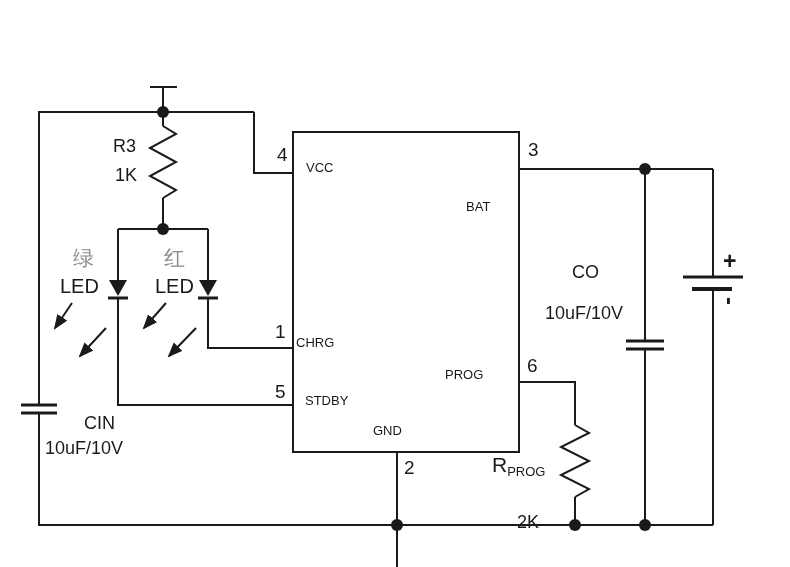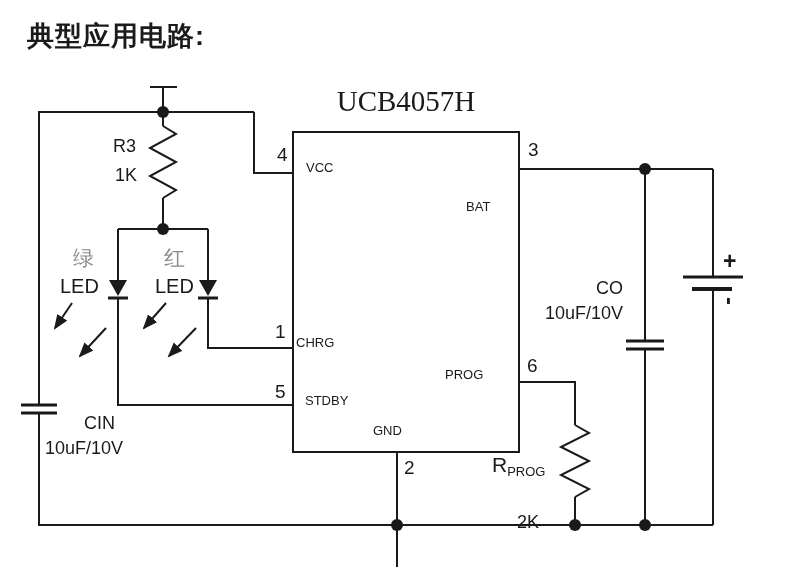--- a/index.html
+++ b/index.html
@@ -33,21 +33,21 @@
   .t-n1 { left: 275px; top: 322px; }
   .t-n5 { left: 275px; top: 382px; }
   .t-n6 { left: 527px; top: 356px; }
   .t-n2 { left: 404px; top: 458px; }
 
   .part { font-size: 18px; }
   .t-r3ref  { left: 113px; top: 137px; }
   .t-r3val  { left: 115px; top: 166px; }
   .t-cinref { left: 84px;  top: 414px; }
   .t-cinval { left: 45px;  top: 439px; }
-  .t-coref  { left: 572px; top: 279px; margin-left: 24px; }
+  .t-coref  { left: 572px; top: 263px; }
   .t-coval  { left: 545px; top: 304px; }
   .t-rprog  { left: 492px; top: 454px; font-size: 21px; }
   .t-rprog .sub { font-size: 13px; vertical-align: -4px; }
   .t-rpval  { left: 517px; top: 481px; margin-top: 32px; }
 
   .cjk { color: #8a8a8a; font-size: 21px; }
   .t-greencn { left: 73px;  top: 247px; }
   .t-redcn   { left: 164px; top: 247px; }
   .t-ledg { left: 60px;  top: 276px; font-size: 20px; }
   .t-ledr { left: 155px; top: 276px; font-size: 20px; }
@@ -133,22 +133,20 @@
     <g fill="#1a1a1a">
       <circle cx="163" cy="112" r="6"></circle>
       <circle cx="163" cy="229" r="6"></circle>
       <circle cx="645" cy="169" r="6"></circle>
       <circle cx="397" cy="525" r="6"></circle>
       <circle cx="575" cy="525" r="6"></circle>
       <circle cx="645" cy="525" r="6"></circle>
     </g>
   </svg>
 
-  <div class="lbl t-title">典型应用电路:</div>
-  <div class="lbl t-icname">UCB4057H</div>
 
   <div class="lbl pinlbl t-vcc">VCC</div>
   <div class="lbl pinlbl t-bat">BAT</div>
   <div class="lbl pinlbl t-chrg">CHRG</div>
   <div class="lbl pinlbl t-stdby">STDBY</div>
   <div class="lbl pinlbl t-prog">PROG</div>
   <div class="lbl pinlbl t-gnd">GND</div>
 
   <div class="lbl pinnum t-n4">4</div>
   <div class="lbl pinnum t-n3">3</div>

